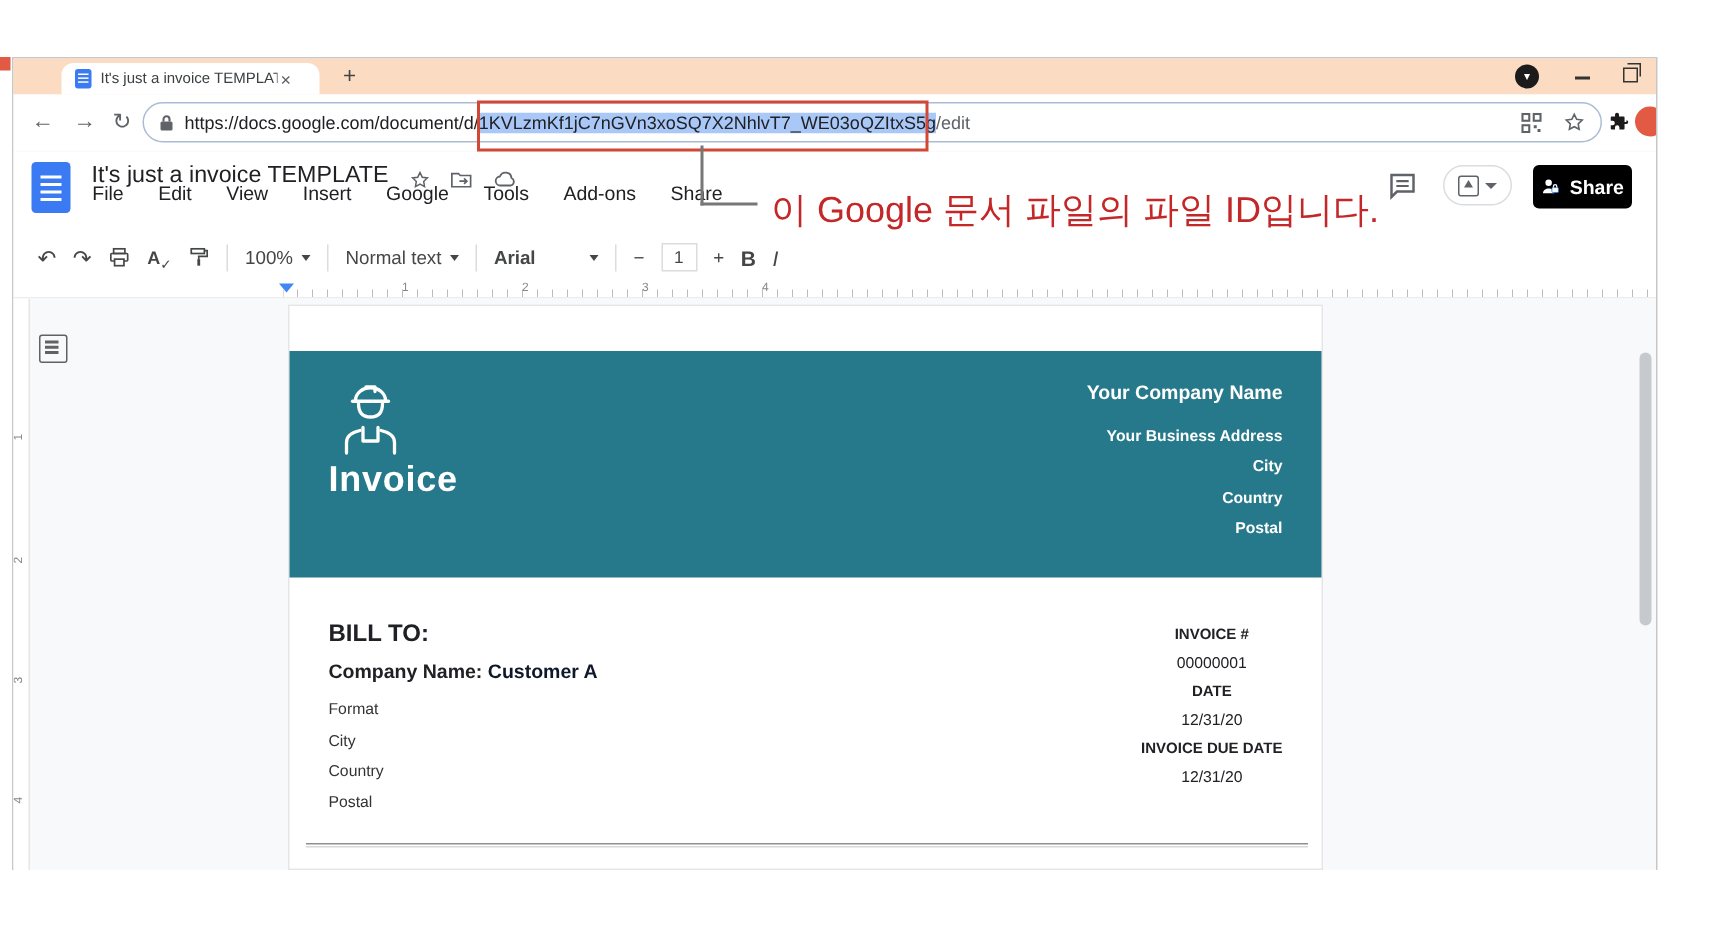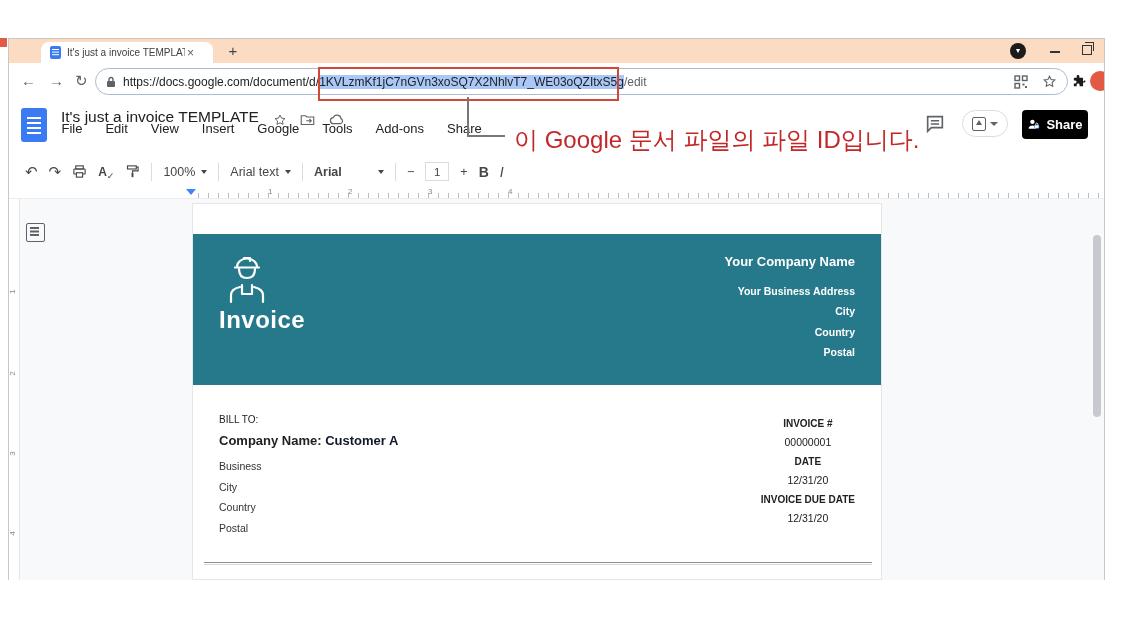--- a/index.html
+++ b/index.html
@@ -95,21 +95,21 @@
   #scroll-thumb{right:3px;top:36px;width:8px;height:182px;background:#c6c9cd;border-radius:4px;}
 
   
   #inv-head{left:0;top:30px;width:100%;height:151px;background:#26798a;color:#fff;}
   #inv-title{left:26px;top:72px;font-size:24px;font-weight:700;letter-spacing:.5px;}
   #eng-icon{left:30px;top:20px;}
   #company{right:26px;top:18px;text-align:right;}
   #company .c-name{font-size:13px;font-weight:700;margin-bottom:8px;}
   #company div{font-size:10.5px;font-weight:700;line-height:20.5px;}
   #billto{left:26px;top:210px;}
-  #billto .bt-label{font-size:10px;font-weight:400;margin-bottom:8px;}
+  #billto .bt-label{font-size:16px;font-weight:700;margin-bottom:8px;}
   #billto .bt-co{font-size:13px;font-weight:700;margin-bottom:8px;}
   #billto .bt-co .cust{color:#0f172a;}
   #billto .bt-line{font-size:10.5px;color:#333;line-height:20.5px;}
   #meta{right:26px;top:210px;text-align:center;}
   #meta .m-label{font-size:10px;font-weight:700;line-height:19px;}
   #meta .m-val{font-size:10.5px;line-height:19px;}
   #divider{left:11px;top:358px;width:668px;height:1px;border-top:1px solid #8f8f8f;
        border-bottom:1px solid #d8d8d8;}
 
   
@@ -237,21 +237,21 @@
         <path d="M18 5h3v6h-9v3" fill="none" stroke="#444746" stroke-width="1.8"></path>
         <rect x="10.5" y="14" width="3" height="7" fill="#444746"></rect>
       </svg>
       <span class="tb-sep"></span>
       <span class="tb-txt">
         <span>100%</span>
           <span class="caret-sm"></span>
       </span>
       <span class="tb-sep"></span>
       <span class="tb-txt">
-        <span>Arial text</span>
+        <span>Normal text</span>
           <span class="caret-sm"></span>
       </span>
       <span class="tb-sep"></span>
       <span class="tb-txt" id="font-name">
         <span>Arial</span>
           <span class="caret-sm"></span>
       </span>
       <span class="tb-sep"></span>
       <span class="tb-txt">−</span>
       <span id="fs-box">1</span>
@@ -298,21 +298,21 @@
             <div>City</div>
             <div>Country</div>
             <div>Postal</div>
           </div>
         </div>
 
         <div class="abs" id="billto">
           <div class="bt-label">BILL TO:</div>
           <div class="bt-co"><span>Company Name:</span>
             <span class="cust">Customer A</span></div>
-          <div class="bt-line">Business</div>
+          <div class="bt-line">Format</div>
           <div class="bt-line">City</div>
           <div class="bt-line">Country</div>
           <div class="bt-line">Postal</div>
         </div>
 
         <div class="abs" id="meta">
           <div class="m-label">INVOICE #</div>
           <div class="m-val">00000001</div>
           <div class="m-label">DATE</div>
           <div class="m-val">12/31/20</div>

